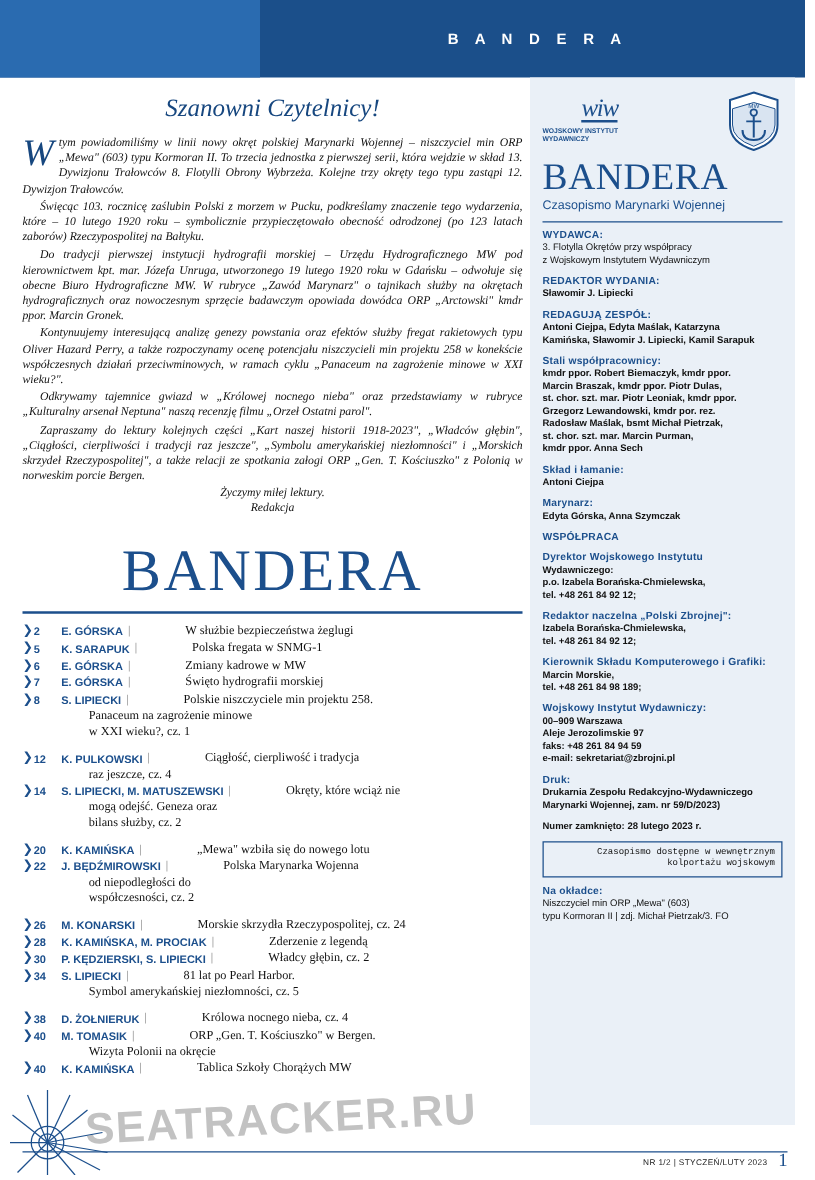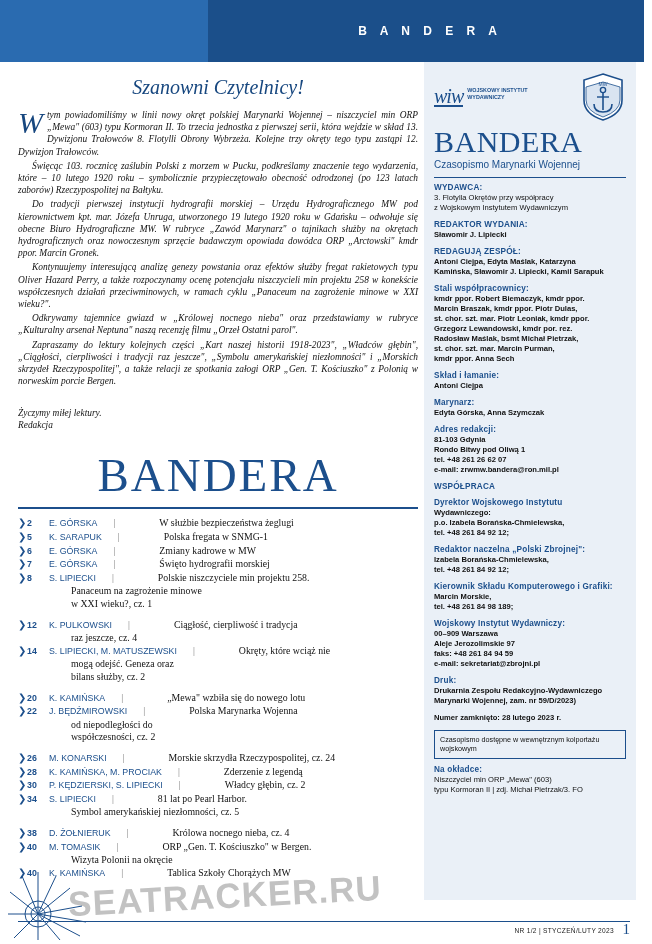--- a/index.html
+++ b/index.html
@@ -73,24 +73,24 @@
   .dropcap {
     float: left;
     font-size: 30px;
     line-height: 25px;
     padding: 1px 4px 0 0;
     font-style: italic;
     color: #17477f;
     font-family: "Liberation Serif", serif;
   }
   .sign {
-    text-align: left;
+    text-align: center;
     font-style: italic;
     font-size: 9.4px;
-    margin-top: 20px;
+    margin-top: 2px;
   }
   .sign div { line-height: 12px; }
 
   
   .masthead-big {
     margin: 18px 0 6px 0;
     text-align: center;
     color: #1c4f8c;
     font-size: 47px;
     letter-spacing: 2px;
@@ -123,27 +123,27 @@
     width: 22px;
     flex: 0 0 22px;
     font-weight: bold;
     color: #1c4f8c;
     font-family: "Liberation Sans", sans-serif;
     font-size: 8.8px;
     line-height: 12.6px;
   }
   .toc-author {
     flex: 0 0 auto;
-    font-weight: normal;
+    font-weight: bold;
     color: #1c4f8c;
     font-family: "Liberation Sans", sans-serif;
     font-size: 8.8px;
     line-height: 12.6px;
     white-space: nowrap;
-    padding-right: 16px;
+    padding-right: 4px;
   }
   .toc-sep { color: #7d7d7d; padding-right: 4px; line-height: 12.6px; }
   .toc-text {
     flex: 1 1 auto;
     font-family: "Liberation Serif", serif;
     font-size: 9.8px;
     line-height: 12.6px;
     margin-left: 40px;
   }
   .toc-cont {
@@ -160,21 +160,21 @@
     min-height: 838px;
     padding: 8px 10px 10px 10px;
   }
   .logos {
     display: flex;
     align-items: center;
     justify-content: space-between;
     height: 54px;
     margin-bottom: 2px;
   }
-  .wiw-logo { display: flex; align-items: flex-start; gap: 4px; }
+  .wiw-logo { display: flex; align-items: flex-end; gap: 4px; flex-direction: column; }
   .wiw-mark {
     color: #1c4f8c;
     font-family: "Liberation Serif", serif;
     font-size: 20px;
     letter-spacing: -1px;
     font-style: italic;
     border-bottom: 2px solid #1c4f8c;
     line-height: 18px;
   }
   .wiw-text {
@@ -215,24 +215,24 @@
     margin: 0;
     font-size: 7.6px;
     line-height: 10px;
     color: #111;
   }
   .blk p.b { font-weight: bold; }
 
   .notice {
     border: 1px solid #1c4f8c;
     padding: 4px 5px;
-    font-family: Liberation Sans, sans-serif;
+    font-family: Liberation Mono, monospace;
     font-size: 7.2px;
     line-height: 9.4px;
-    text-align: left;
+    text-align: right;
     color: #111;
     margin: 5px 0 6px 0;
   }
 
   
   .sun {
     position: absolute;
     left: 8px; bottom: 4px;
     width: 86px; height: 86px;
   }
@@ -491,27 +491,20 @@
             <p class="b">st. chor. szt. mar. Marcin Purman,</p>
             <p class="b">kmdr ppor. Anna Sech</p>
           </div>
           <div class="blk">
             <h4>Skład i łamanie:</h4>
             <p class="b">Antoni Ciejpa</p>
           </div>
           <div class="blk">
             <h4>Marynarz:</h4>
             <p class="b">Edyta Górska, Anna Szymczak</p>
-          </div>
-          <div class="blk">
-            <h4>Adres redakcji:</h4>
-            <p class="b">81-103 Gdynia</p>
-            <p class="b">Rondo Bitwy pod Oliwą 1</p>
-            <p class="b">tel. +48 261 26 62 07</p>
-            <p class="b">e-mail: zrwmw.bandera@ron.mil.pl</p>
           </div>
           <div class="blk">
             <h4>WSPÓŁPRACA</h4>
           </div>
           <div class="blk">
             <h4>Dyrektor Wojskowego Instytutu</h4>
             <p class="b">Wydawniczego:</p>
             <p class="b">p.o. Izabela Borańska-Chmielewska,</p>
             <p class="b">tel. +48 261 84 92 12;</p>
           </div>

